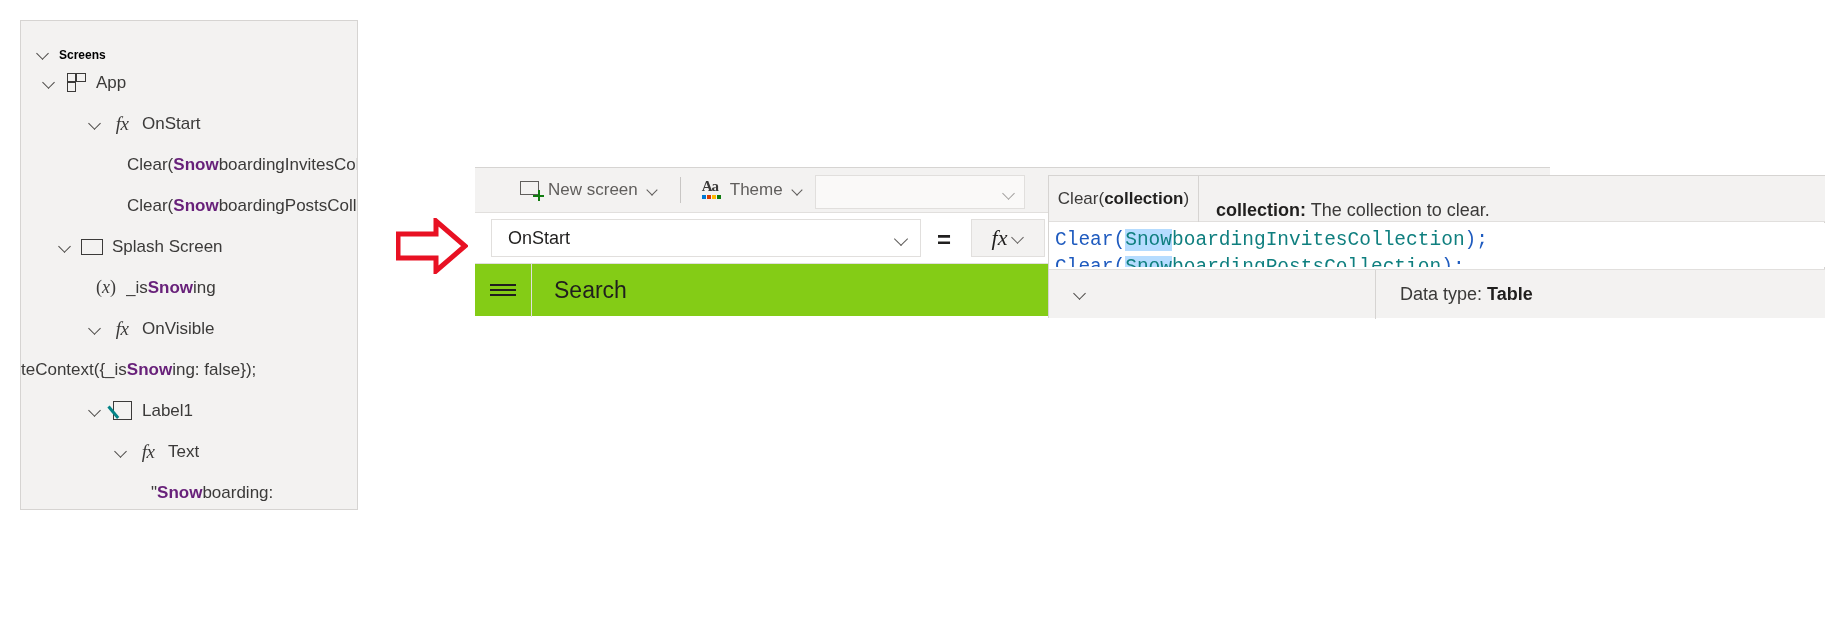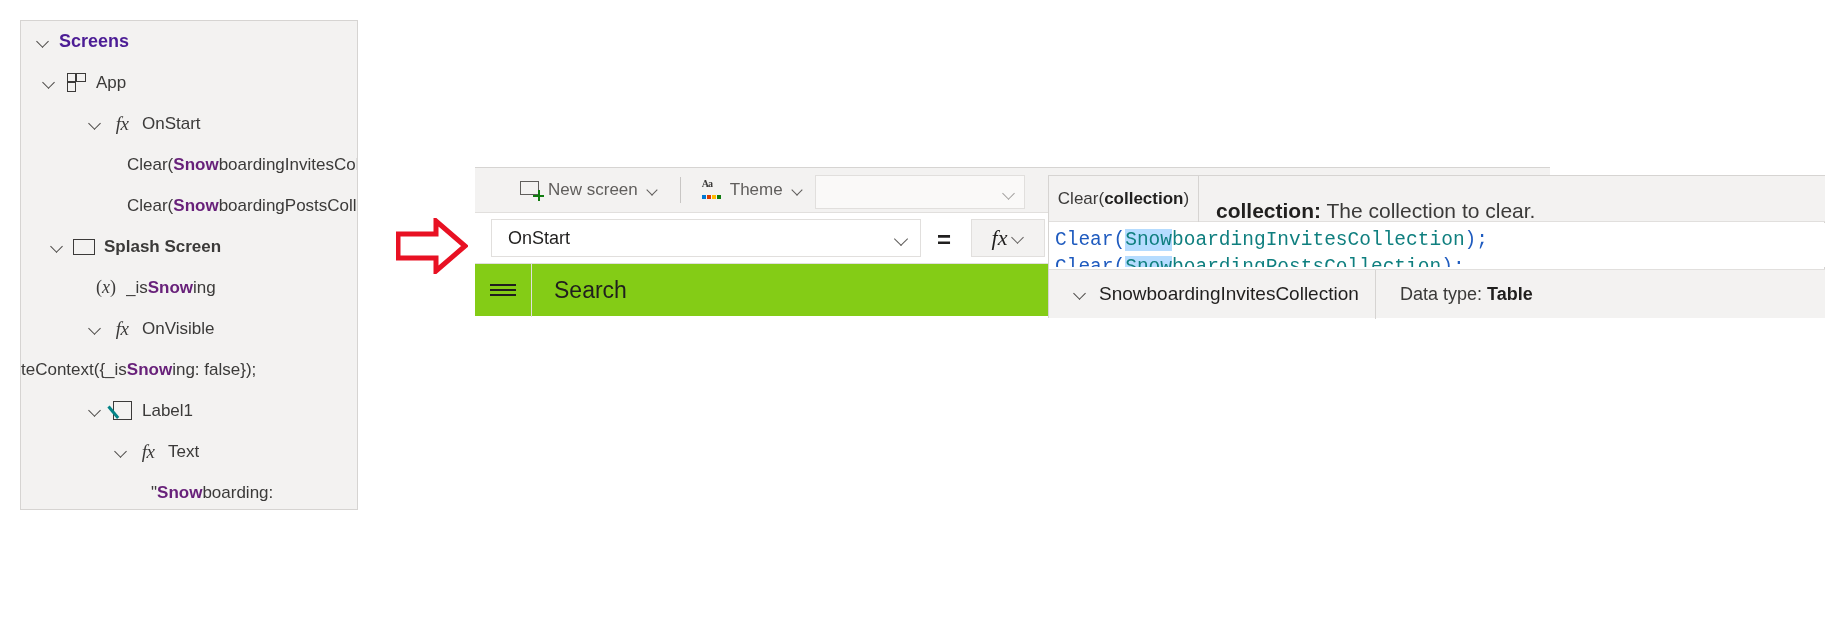--- a/index.html
+++ b/index.html
@@ -45,26 +45,26 @@
   }
   .tree-row .nodeicon {
     flex: 0 0 auto;
     width: 22px; height: 22px;
     margin-right: 9px;
     display: flex; align-items: center; justify-content: center;
   }
   .tree-label { overflow: hidden; text-overflow: clip; }
   .tree-label b { color: #68217a; font-weight: bold; }
 
-  .row-screens   { padding-left: 14px; font-weight: bold; font-size: 18px; color:#4c1d95; }
+  .row-screens   { padding-left: 14px; font-weight: bold; font-size: 12px; color:#000000;align-items:flex-end; }
   .row-app       { padding-left: 20px; }
   .row-onstart   { padding-left: 66px; }
   .row-code1     { padding-left: 106px; }
   .row-code2     { padding-left: 106px; }
-  .row-splash    { padding-left: 28px; font-weight: bold; }
+  .row-splash    { padding-left: 36px; }
   .row-issnowing { padding-left: 74px; }
   .row-onvisible { padding-left: 66px; }
   .row-code3     { }
   .row-label1    { padding-left: 66px; }
   .row-text      { padding-left: 92px; }
   .row-code4     { padding-left: 130px; }
 
   .fx-glyph {
     font-family: "Liberation Serif", serif;
     font-style: italic;
@@ -157,21 +157,21 @@
   .ico-newscreen .plus::before { left: 4.5px; top: 0; width: 2px; height: 11px; }
   .ico-newscreen .plus::after  { left: 0; top: 4.5px; width: 11px; height: 2px; }
 
   
   .ico-theme {
     width: 22px; height: 21px; position: relative;
     font-family: "Liberation Serif", serif;
   }
   .ico-theme .aa {
     position: absolute; left: 0; top: -2px;
-    font-size: 10px; font-weight: bold; color: #3b3a39;
+    font-size: 15px; font-weight: bold; color: #3b3a39;
     letter-spacing: -1px;
   }
   .ico-theme .sw { position: absolute; bottom: 2px; left: 0; display: flex; gap: 1px; }
   .ico-theme .sw i { display:block; width: 4px; height: 4px; }
 
   
   #tb-combo {
     position: absolute; left: 340px; top: 7px;
     width: 210px; height: 34px;
     background: #faf9f8;
@@ -301,21 +301,21 @@
   #sig-cell {
     width: 150px; height: 46px;
     display: flex; align-items: center; justify-content: center;
     border-right: 1px solid #d6d4d2;
     font-size: 17px; color: #3b3a39;
   }
   #sig-cell b { color: #201f1e; }
   #desc-cell {
     flex: 1;
     padding-left: 17px;
-    font-size: 21px; color: #3b3a39; margin-top: 24px;
+    font-size: 18px; color: #3b3a39; margin-top: 24px;
   }
   #desc-cell b { color: #201f1e; }
 
   
   #code-area {
     position: absolute; left: 0; top: 47px;
     width: 777px; height: 44px;
     background: #ffffff;
     overflow: hidden;
     padding: 4px 0 0 6px;
@@ -528,21 +528,20 @@
     </div>
 
     <div id="code-area">
       <div class="code-line"><span class="c-fn">Clear</span><span class="c-op">(</span><span class="c-id sel">Snow</span><span class="c-id">boardingInvitesCollection</span><span class="c-op">);</span></div>
       <div class="code-line"><span class="c-fn">Clear</span><span class="c-op">(</span><span class="c-id sel">Snow</span><span class="c-id">boardingPostsCollection</span><span class="c-op">);</span></div>
     </div>
 
     <div id="suggestion-row">
       <div id="sug-name-cell">
         <span class="sc"></span>
-        <span class="sn">SnowboardingInvitesCollection</span>
       </div>
       <div id="sug-type-cell">
         <span>Data type:</span> <b>Table</b>
       </div>
     </div>
   </div>
 
 </div>
 
 </body></html>

